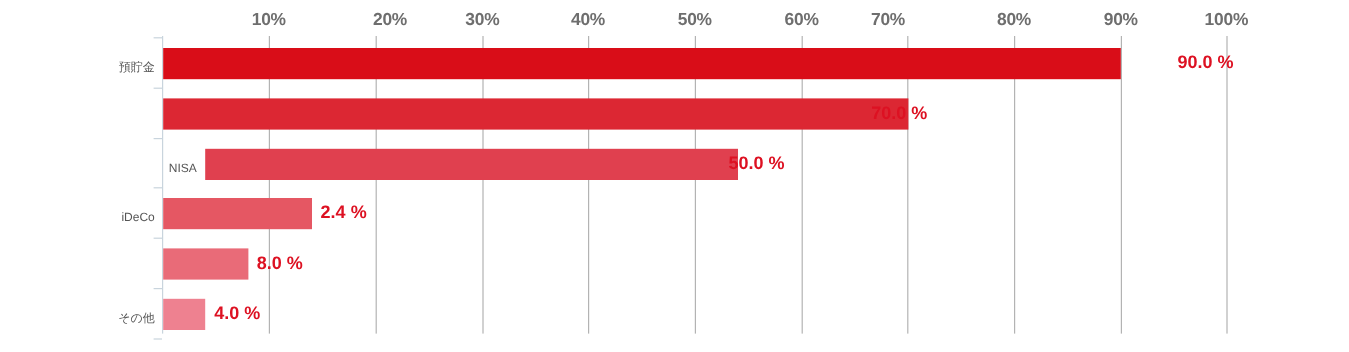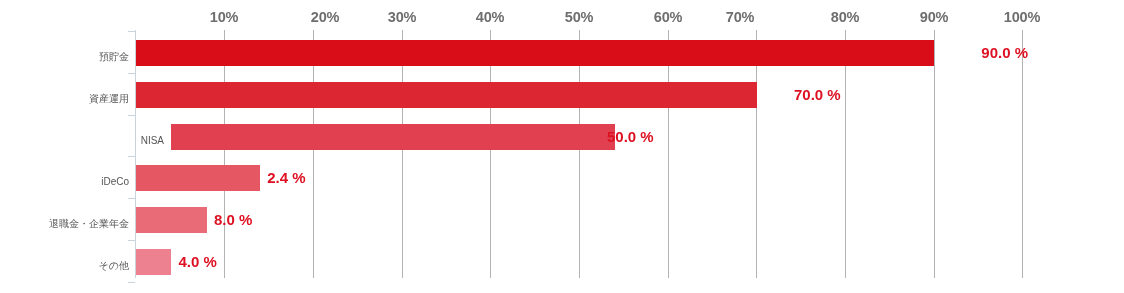--- a/index.html
+++ b/index.html
@@ -135,36 +135,34 @@
         <div class="axis-tick" style="top: 240px;"></div>
         <div class="axis-tick" style="top: 282px;"></div>
       </div>
     <div id="bars">
         <div class="bar-row" style="top: 40px; width: 1124px;">
           <div class="cat-label" style="right: 995px;">預貯金</div>
           <div class="bar" style="width: 798.3px; background: rgb(217, 13, 24);"></div>
           <div class="value-label" style="left: 941.3px; margin-left: 40px;">90.0 %</div>
         </div>
         <div class="bar-row" style="top: 81.8px; width: 1124px;">
-          <div class="cat-label" style="right: 995px;">資産運用</div>
           <div class="bar" style="width: 620.9px; background: rgb(220, 39, 51);"></div>
-          <div class="value-label" style="left: 794px;">70.0 %</div>
+          <div class="value-label" style="left: 726px;">70.0 %</div>
         </div>
         <div class="bar-row" style="top: 123.6px; width: 1124px; margin-left: 35px;">
           <div class="cat-label" style="right: 995px;">NISA</div>
           <div class="bar" style="width: 443.5px; background: rgb(224, 64, 79);"></div>
           <div class="value-label" style="left: 572px;">50.0 %</div>
         </div>
         <div class="bar-row" style="top: 165.4px; width: 1124px;">
           <div class="cat-label" style="right: 995px;">iDeCo</div>
           <div class="bar" style="width: 124.18px; background: rgb(229, 87, 99);"></div>
           <div class="value-label" style="left: 267.18px;">2.4 %</div>
         </div>
         <div class="bar-row" style="top: 207.2px; width: 1124px;">
-          <div class="cat-label" style="right: 995px;">退職金・企業年金</div>
           <div class="bar" style="width: 70.96px; background: rgb(233, 107, 120);"></div>
           <div class="value-label" style="left: 213.96px;">8.0 %</div>
         </div>
         <div class="bar-row" style="top: 249px; width: 1124px;">
           <div class="cat-label" style="right: 995px;">その他</div>
           <div class="bar" style="width: 35.48px; background: rgb(238, 129, 144);"></div>
           <div class="value-label" style="left: 178.48px;">4.0 %</div>
         </div>
       </div>
   </div>

